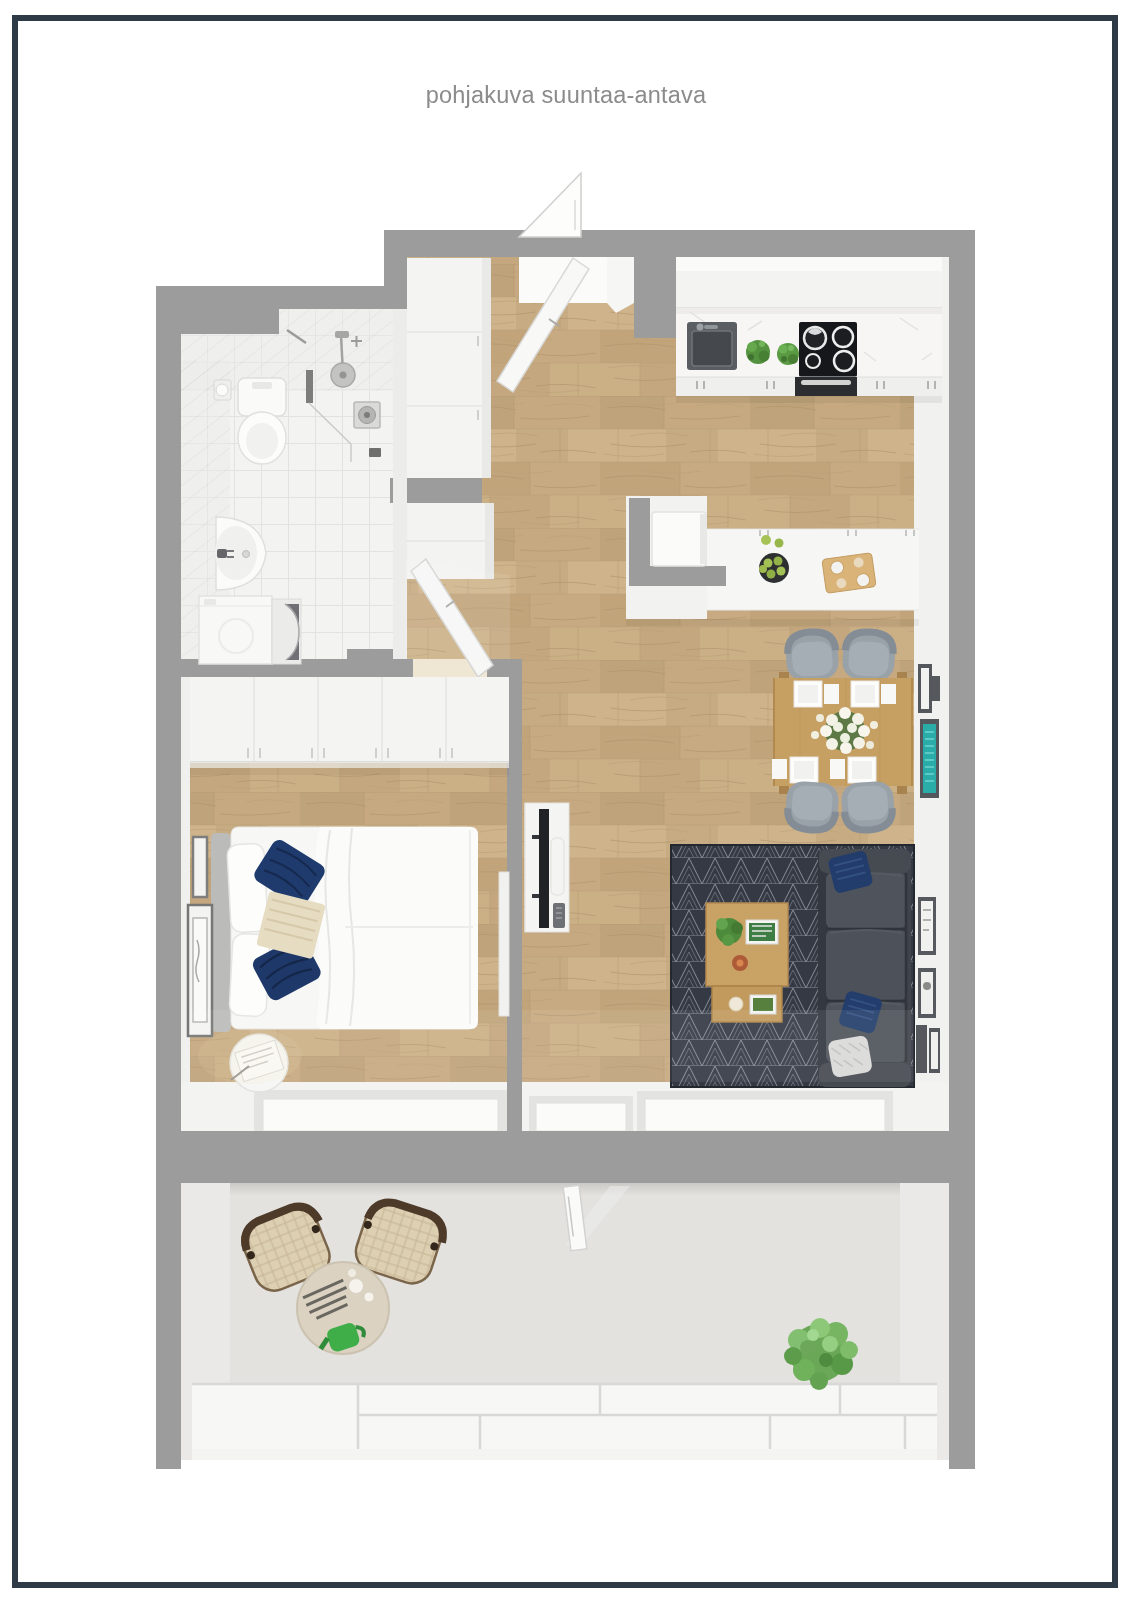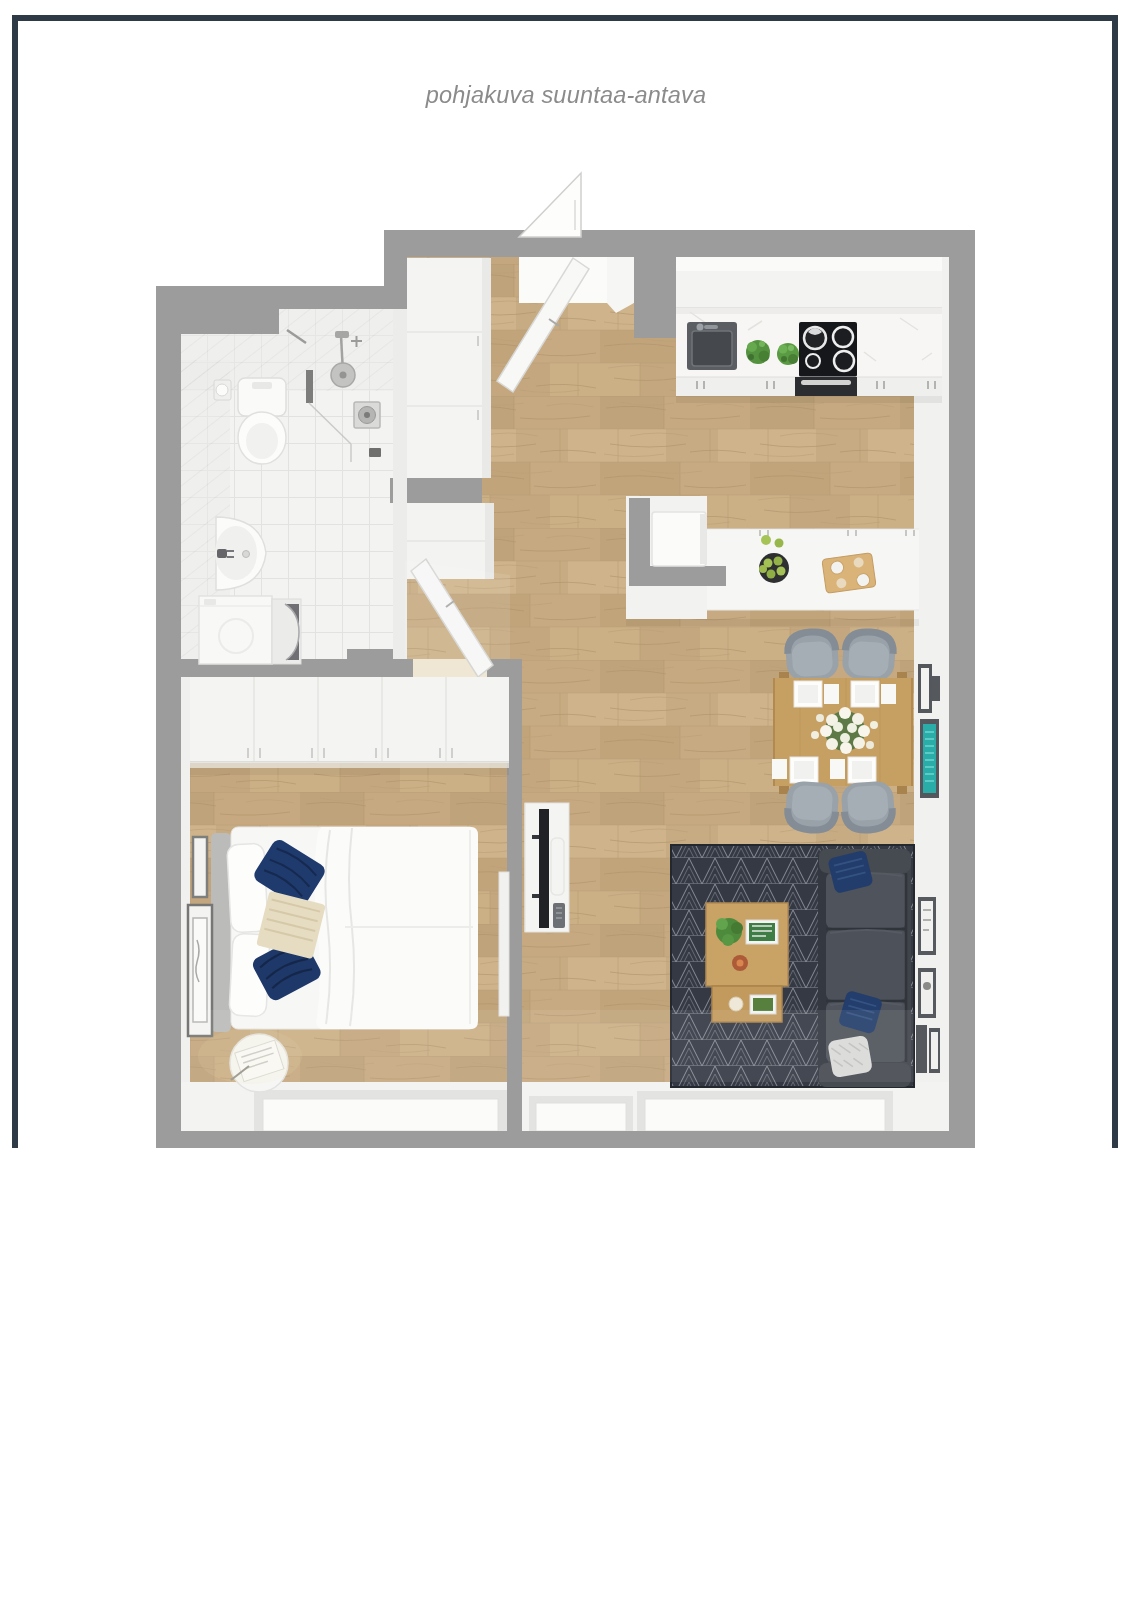--- a/index.html
+++ b/index.html
@@ -1,16 +1,16 @@
 <!DOCTYPE html>
 <html><head>
 <meta charset="utf-8">
 <style>
 html,body{margin:0;padding:0;background:#ffffff;}
-.page{position:relative;width:1131px;height:1148px;background:#1d4ed8;font-family:"Liberation Sans",sans-serif;overflow:hidden;font-style:italic;}
+.page{position:relative;width:1131px;height:1600px;background:#1d4ed8;font-family:"Liberation Sans",sans-serif;overflow:hidden;}
 svg{position:absolute;left:0;top:0;}
 </style>
 </head>
 <body>
 <div class="page">
 <svg width="1131" height="1600" viewBox="0 0 1131 1600">
 <defs>
 <pattern id="pw" width="150" height="132" patternUnits="userSpaceOnUse">
  <rect width="150" height="132" fill="#c9ae85"></rect>
  <rect y="0" width="150" height="33" fill="#c6a980"></rect>

